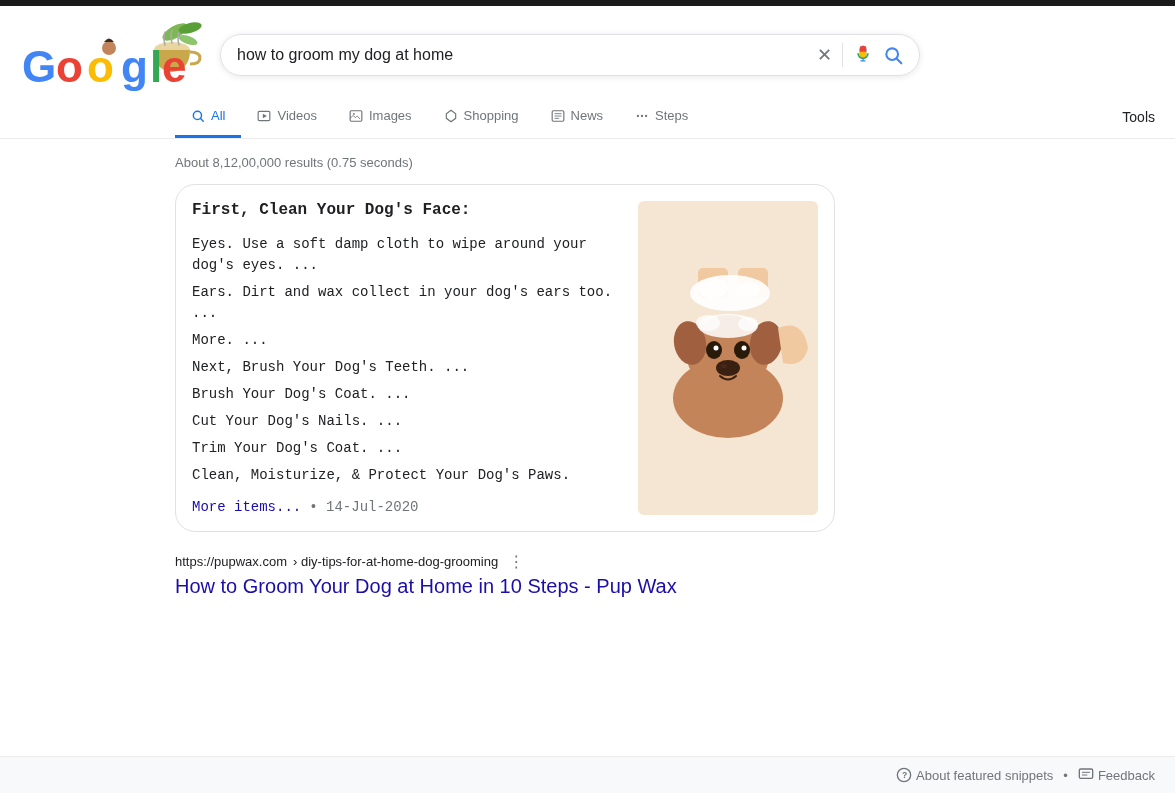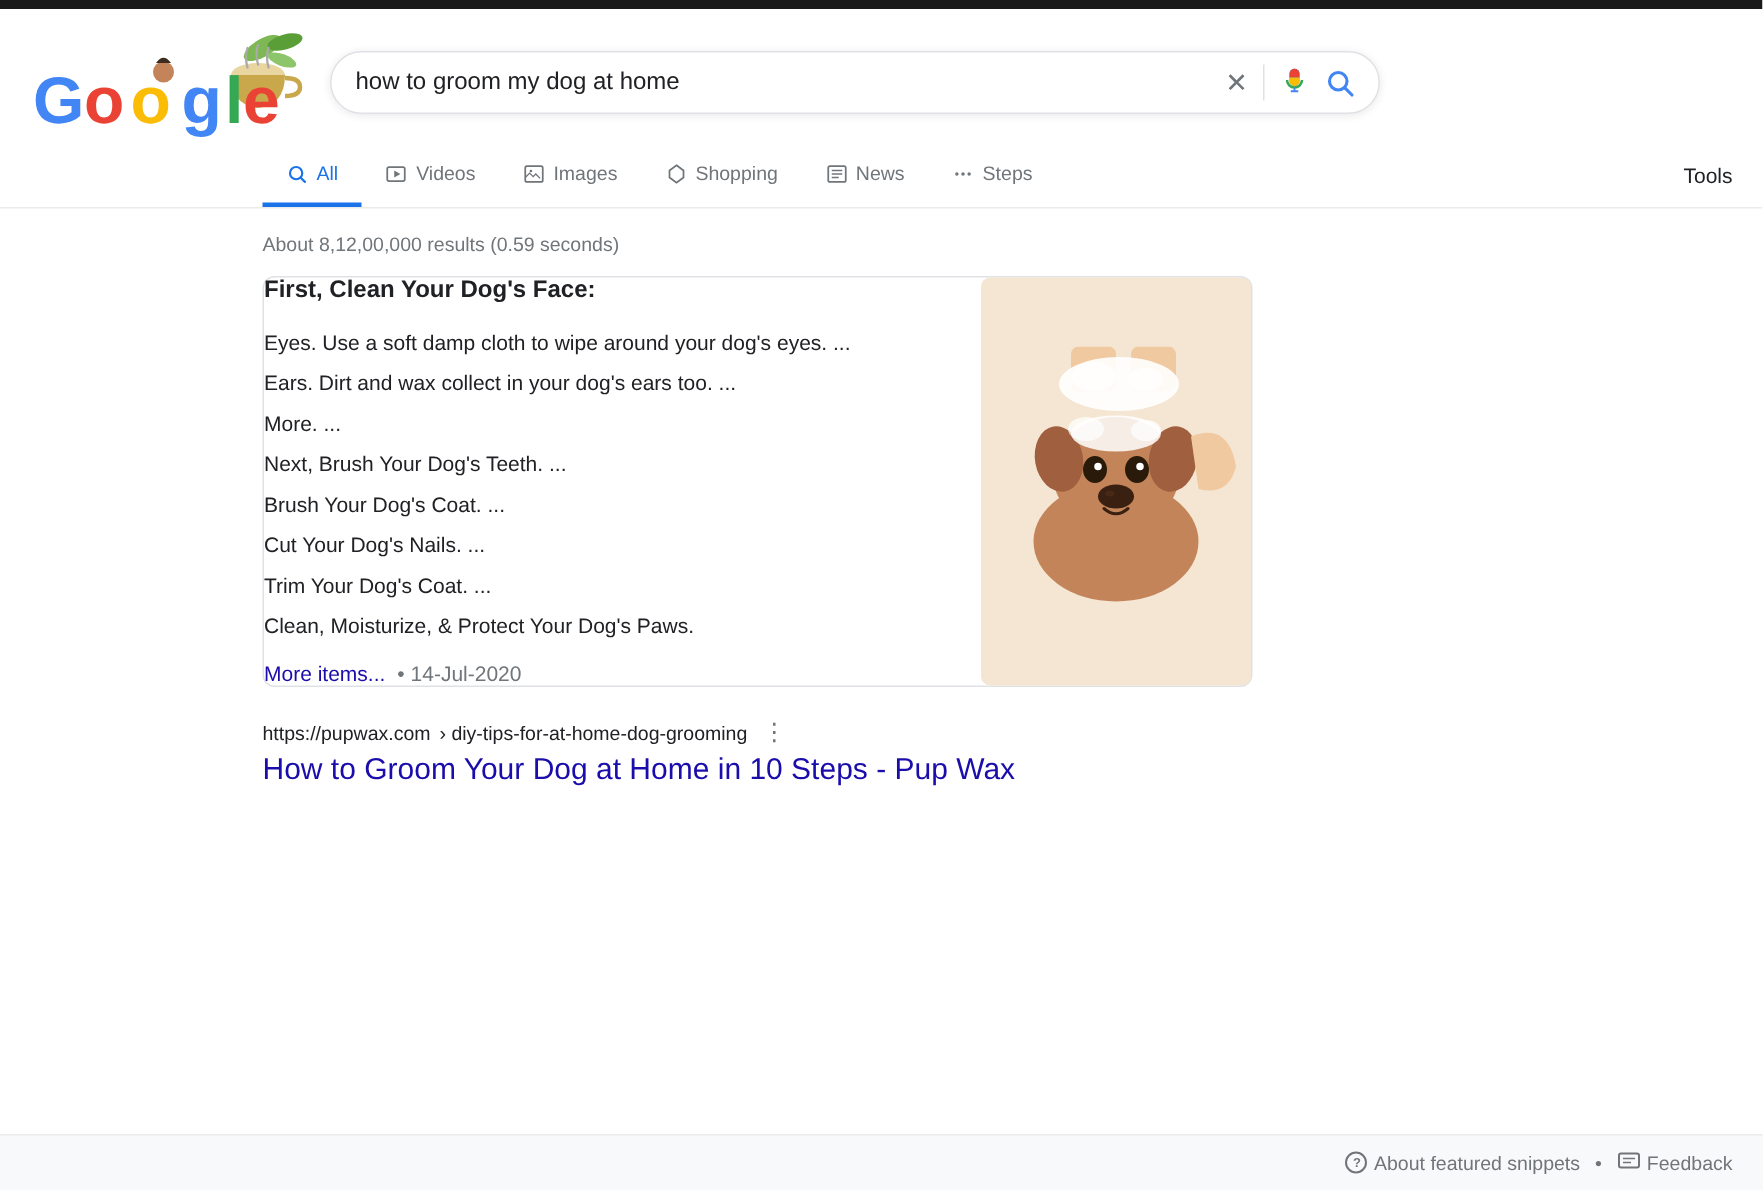--- a/index.html
+++ b/index.html
@@ -94,23 +94,25 @@
     }
     .result-stats {
       color: #70757a;
       font-size: 13px;
       padding: 8px 0 14px 0;
     }
     .featured-snippet {
       display: flex;
       gap: 20px;
       border: 1px solid #dfe1e5;
-      border-radius: 8px;
+      border-radius: 20px;
+      padding: 16px;
       max-width: 660px;
       background: #fff;
+      font-family: Liberation Mono, monospace;
     }
     .snippet-content {
       flex: 1;
     }
     .snippet-title {
       font-size: 16px;
       font-weight: bold;
       margin-bottom: 12px;
       color: #202124;
     }
@@ -337,21 +339,21 @@
       <circle cx="19" cy="12" r="2" fill="#70757a"></circle>
     </svg>
     <span>Steps</span>
   </div>
   <div class="nav-tools">
     <span>Tools</span>
   </div>
 </div>
 
 <div class="results-area">
-  <div class="result-stats">About 8,12,00,000 results (0.59 seconds)</div>
+  <div class="result-stats">About 8,12,00,000 results (0.75 seconds)</div>
 
   <div class="featured-snippet">
     <div class="snippet-content">
       <div class="snippet-title">First, Clean Your Dog's Face:</div>
       <ol class="snippet-list">
         <li>Eyes. Use a soft damp cloth to wipe around your dog's eyes. ...</li>
         <li>Ears. Dirt and wax collect in your dog's ears too. ...</li>
         <li>More. ...</li>
         <li>Next, Brush Your Dog's Teeth. ...</li>
         <li>Brush Your Dog's Coat. ...</li>

